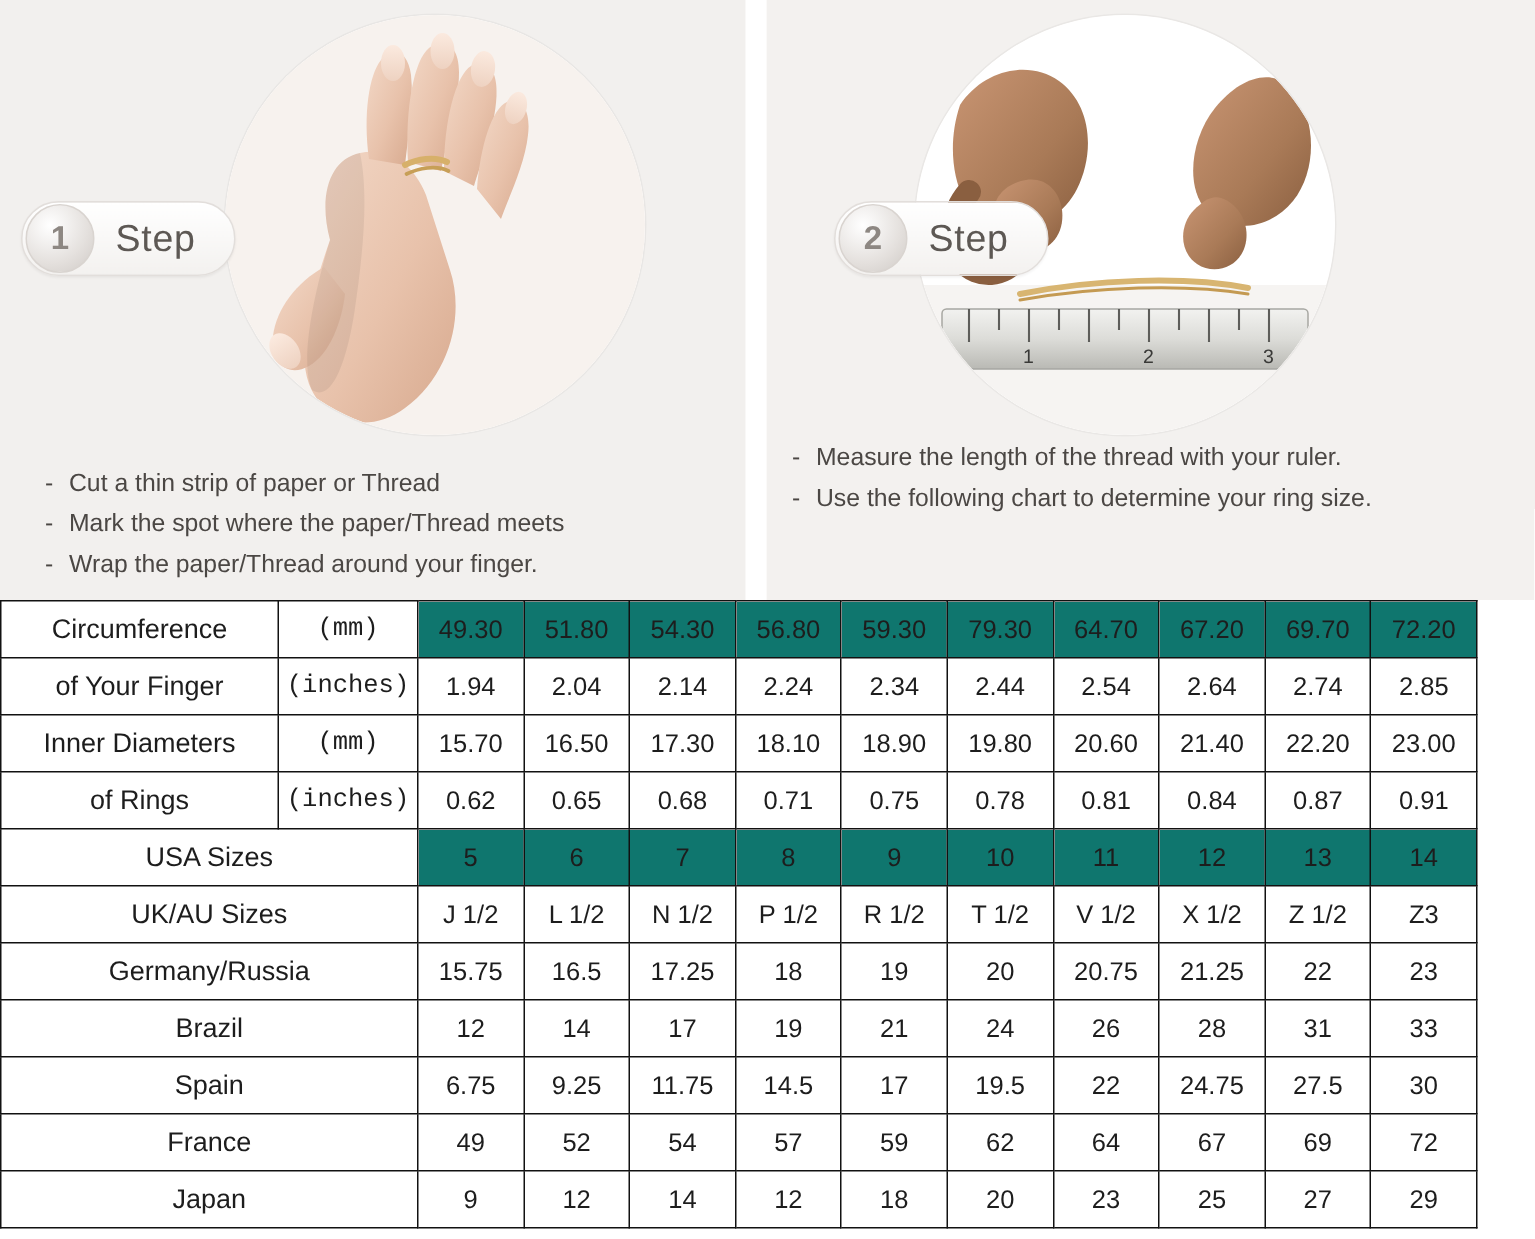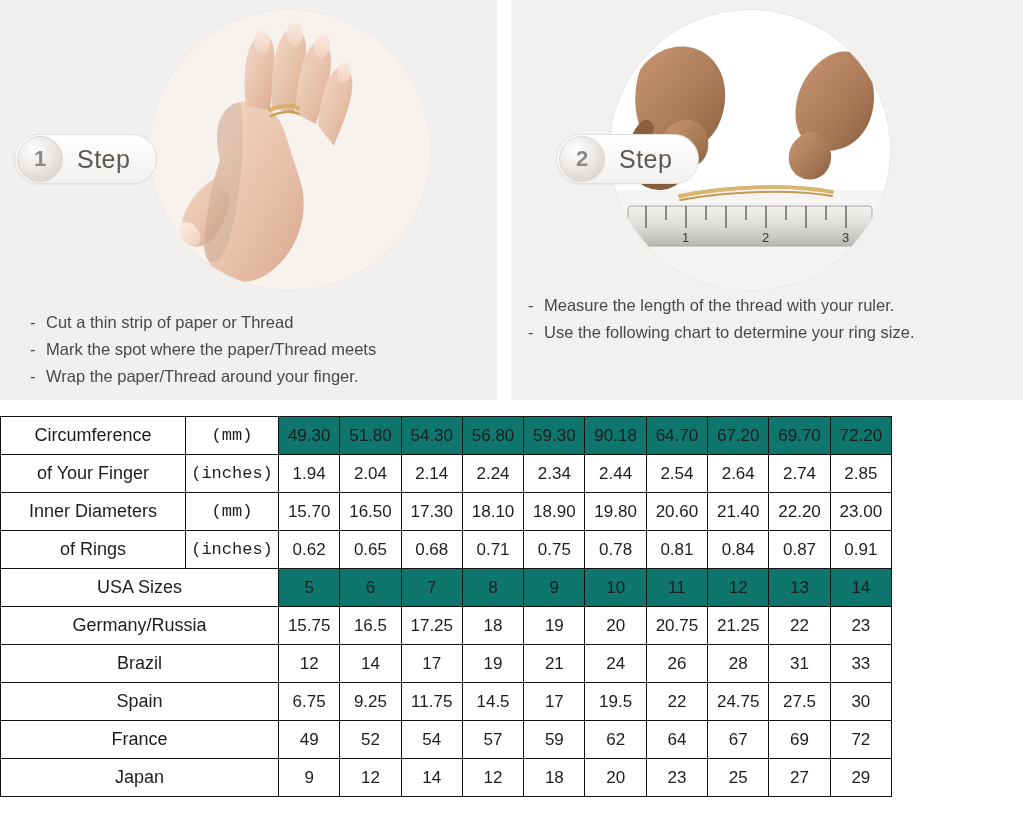--- a/index.html
+++ b/index.html
@@ -120,26 +120,25 @@
     line-height: 27px;
   }
   .bullets.b1 { left: 30px; bottom: 10px; }
   .bullets.b2 { left: 514px; bottom: 54px; }
   .bullets .row { white-space: nowrap; }
   .bullets .dash { display: inline-block; width: 16px; color: #4b4744; }
 
   
   table.size-chart {
     border-collapse: collapse;
-    width: 892px;
+    width: 985px;
     table-layout: fixed;
     font-size: 17px;
     color: #1d1d1d;
     background: #fff;
-    margin-top: 16px;
   }
   table.size-chart td {
     border: 1px solid #111;
     height: 37px;
     text-align: center;
     padding: 0 2px;
     white-space: nowrap;
     overflow: hidden;
   }
   td.lbl {
@@ -305,21 +304,21 @@
     <tbody>
 
       <tr>
         <td class="lbl col-lbl">Circumference</td>
         <td class="unit col-unit">(mm)</td>
         <td class="shaded">49.30</td>
         <td class="shaded">51.80</td>
         <td class="shaded">54.30</td>
         <td class="shaded">56.80</td>
         <td class="shaded">59.30</td>
-        <td class="shaded">90.18</td>
+        <td class="shaded">79.30</td>
         <td class="shaded">64.70</td>
         <td class="shaded">67.20</td>
         <td class="shaded">69.70</td>
         <td class="shaded">72.20</td>
       </tr>
 
       <tr>
         <td class="lbl col-lbl">of Your Finger</td>
         <td class="unit col-unit">(inches)</td>
         <td>1.94</td>
@@ -371,20 +370,33 @@
         <td class="shaded">7</td>
         <td class="shaded">8</td>
         <td class="shaded">9</td>
         <td class="shaded">10</td>
         <td class="shaded">11</td>
         <td class="shaded">12</td>
         <td class="shaded">13</td>
         <td class="shaded">14</td>
       </tr>
 
+      <tr>
+        <td class="lbl-left" colspan="2">UK/AU Sizes</td>
+        <td>J 1/2</td>
+        <td>L 1/2</td>
+        <td>N 1/2</td>
+        <td>P 1/2</td>
+        <td>R 1/2</td>
+        <td>T 1/2</td>
+        <td>V 1/2</td>
+        <td>X 1/2</td>
+        <td>Z 1/2</td>
+        <td>Z3</td>
+      </tr>
 
       <tr>
         <td class="lbl-left" colspan="2">Germany/Russia</td>
         <td>15.75</td>
         <td>16.5</td>
         <td>17.25</td>
         <td>18</td>
         <td>19</td>
         <td>20</td>
         <td>20.75</td>

